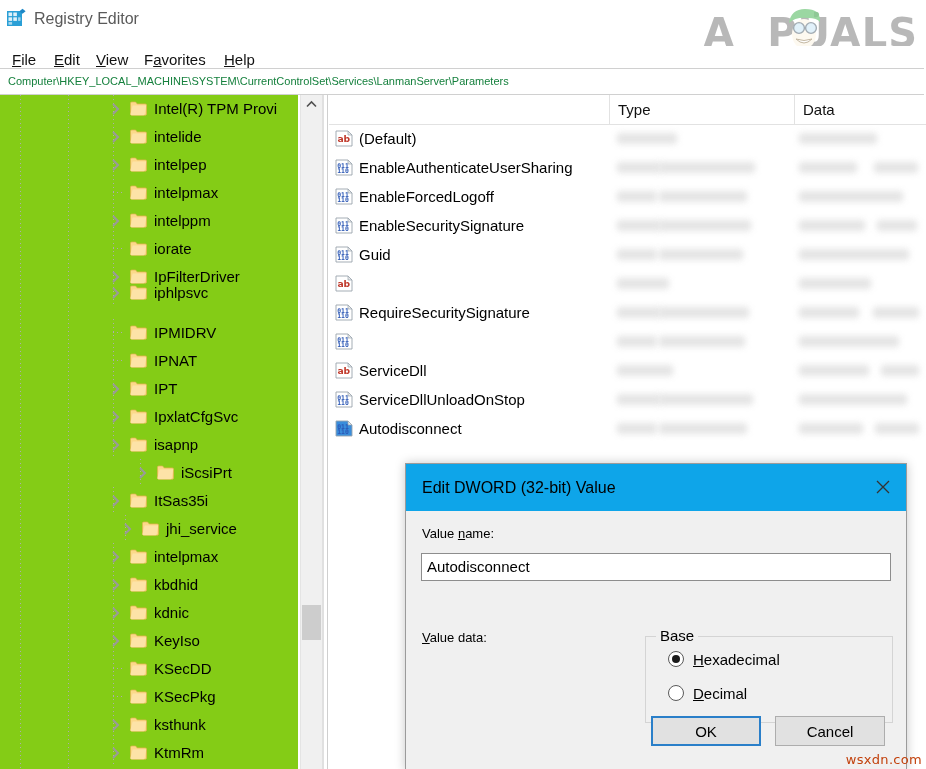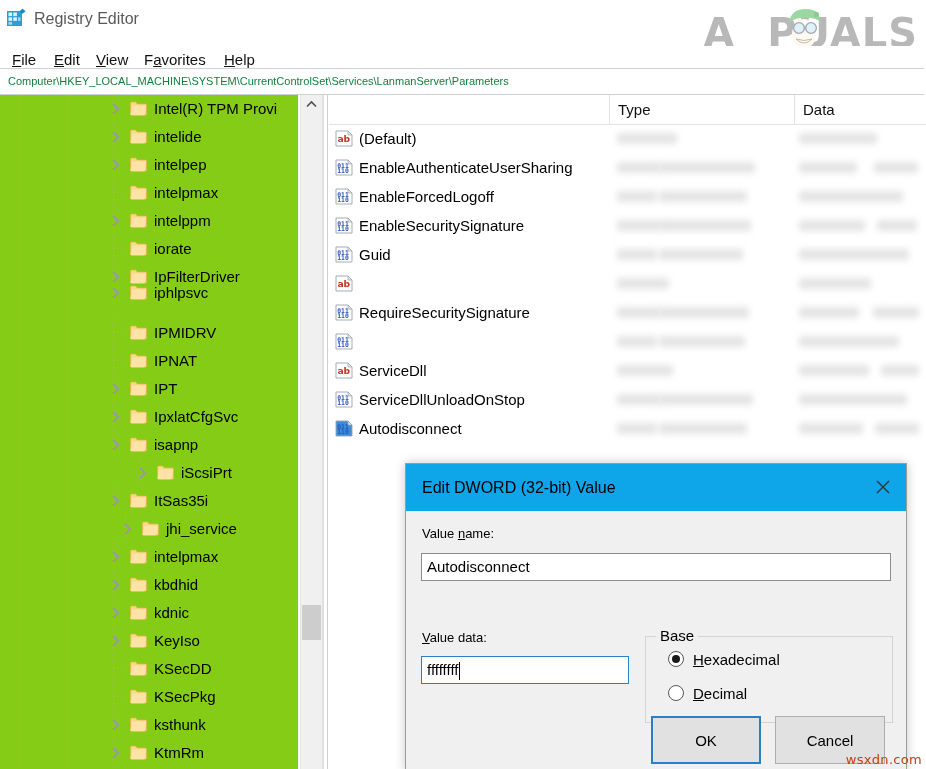--- a/index.html
+++ b/index.html
@@ -82,21 +82,21 @@
 
   #base-group{position:absolute;left:239px;top:172px;width:246px;height:85px;border:1px solid #d4d4d4;}
   #base-legend{position:absolute;left:250px;top:163px;background:#f0f0f0;padding:0 4px;font-size:15px;color:#000;}
   .radio-row{position:absolute;left:262px;height:22px;}
   .radio{position:absolute;left:0;top:2px;width:16px;height:16px;border-radius:50%;
     border:1px solid #5a5a5a;background:#fff;box-sizing:border-box;}
   .radio.on::after{content:"";position:absolute;left:3px;top:3px;width:8px;height:8px;border-radius:50%;background:#1a1a1a;}
   .radio-label{position:absolute;left:25px;top:0;height:22px;line-height:22px;font-size:15px;color:#000;white-space:nowrap;}
   .radio-label u{text-decoration:underline;}
 
-  .dlg-btn{position:absolute;top:252px;height:48px;background:#e1e1e1;
+  .dlg-btn{position:absolute;top:252px;height:30px;background:#e1e1e1;
     font-family:"Liberation Sans", sans-serif;font-size:15px;color:#000;
     display:flex;align-items:center;justify-content:center;box-sizing:border-box;cursor:default;}
   #ok-btn{left:245px;width:110px;border:2px solid #2a7fc9;}
   #cancel-btn{left:369px;width:110px;border:1px solid #adadad;}
 
   #footer-wm{position:absolute;right:4px;bottom:2px;font-family:"DejaVu Sans", sans-serif;
     font-size:13px;color:#c2410c;letter-spacing:.3px;}
 </style>
 </head>
 <body>
@@ -553,21 +553,20 @@
     <div id="dlg-title">Edit DWORD (32-bit) Value</div>
     <svg id="dlg-close" viewBox="0 0 46 47">
       <path d="M17 17 L29 29 M29 17 L17 29" stroke="#333" stroke-width="1.3" fill="none"></path>
     </svg>
   </div>
 
   <div class="dlg-label" style="left:16px;top:62px;"><span>Value </span><u>n</u><span>ame:</span></div>
   <div id="valname-field" class="txtfield">Autodisconnect</div>
 
   <div class="dlg-label" style="left:16px;top:166px;"><u>V</u><span>alue data:</span></div>
-  <div id="valdata-field" class="txtfield"><span id="valdata-text">ffffffff</span><span id="caret" style="left: 37px;"></span></div>
 
   <div id="base-group"></div>
   <div id="base-legend">Base</div>
 
   <div class="radio-row" style="top:185px;">
     <span class="radio on"></span>
     <span class="radio-label"><u>H</u><span>exadecimal</span></span>
   </div>
   <div class="radio-row" style="top:219px;">
     <span class="radio"></span>

